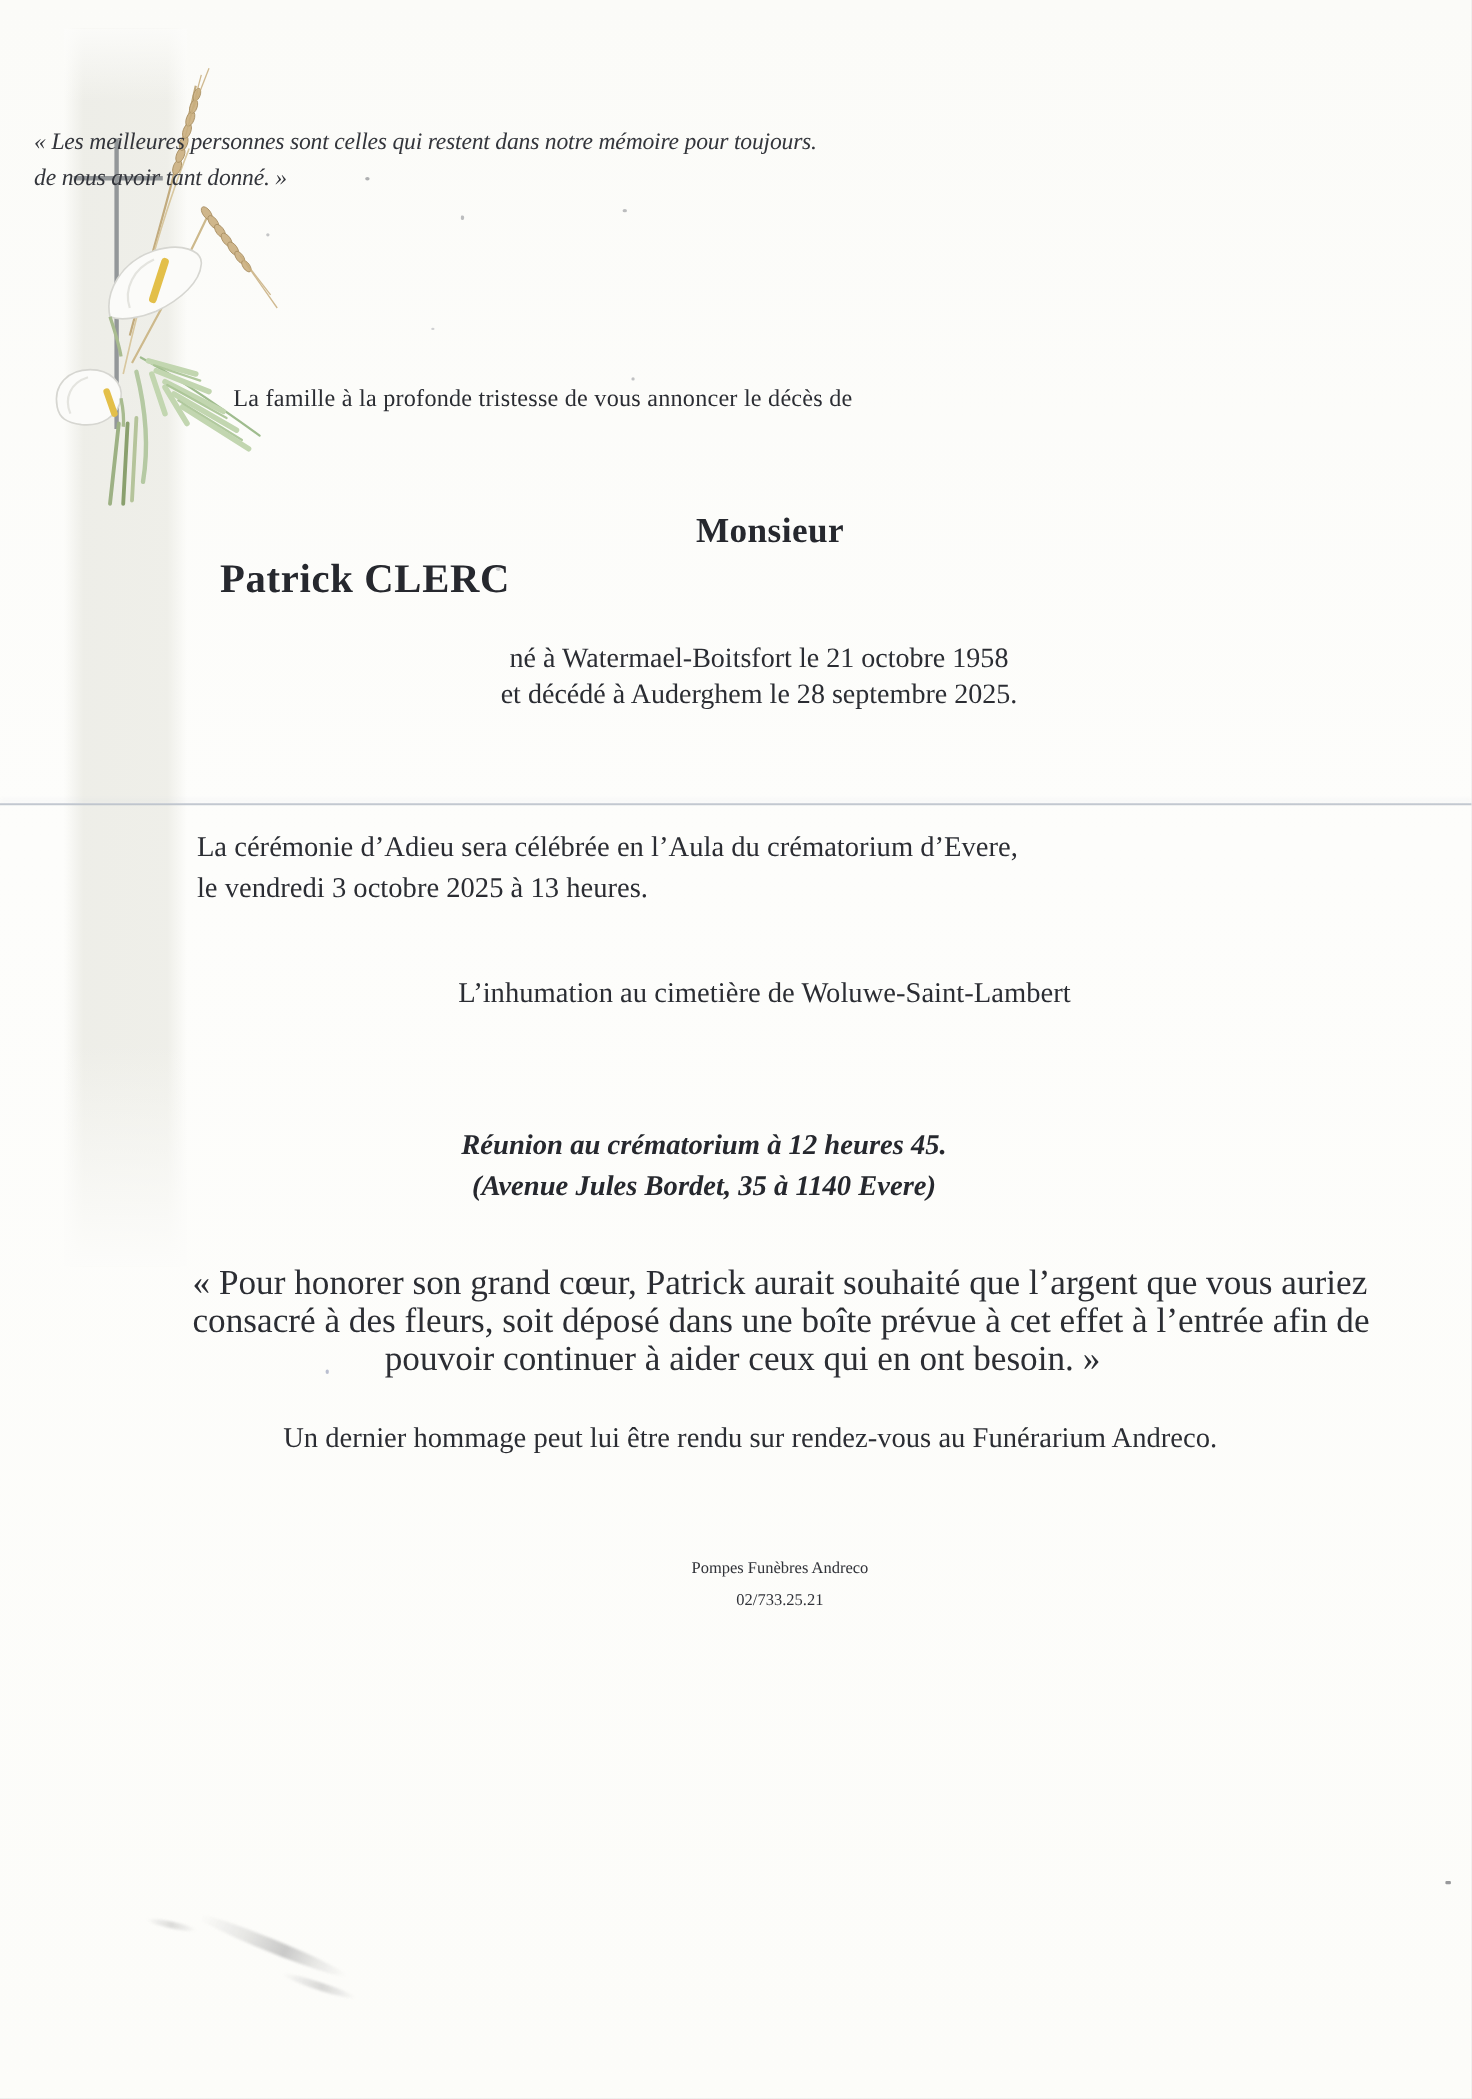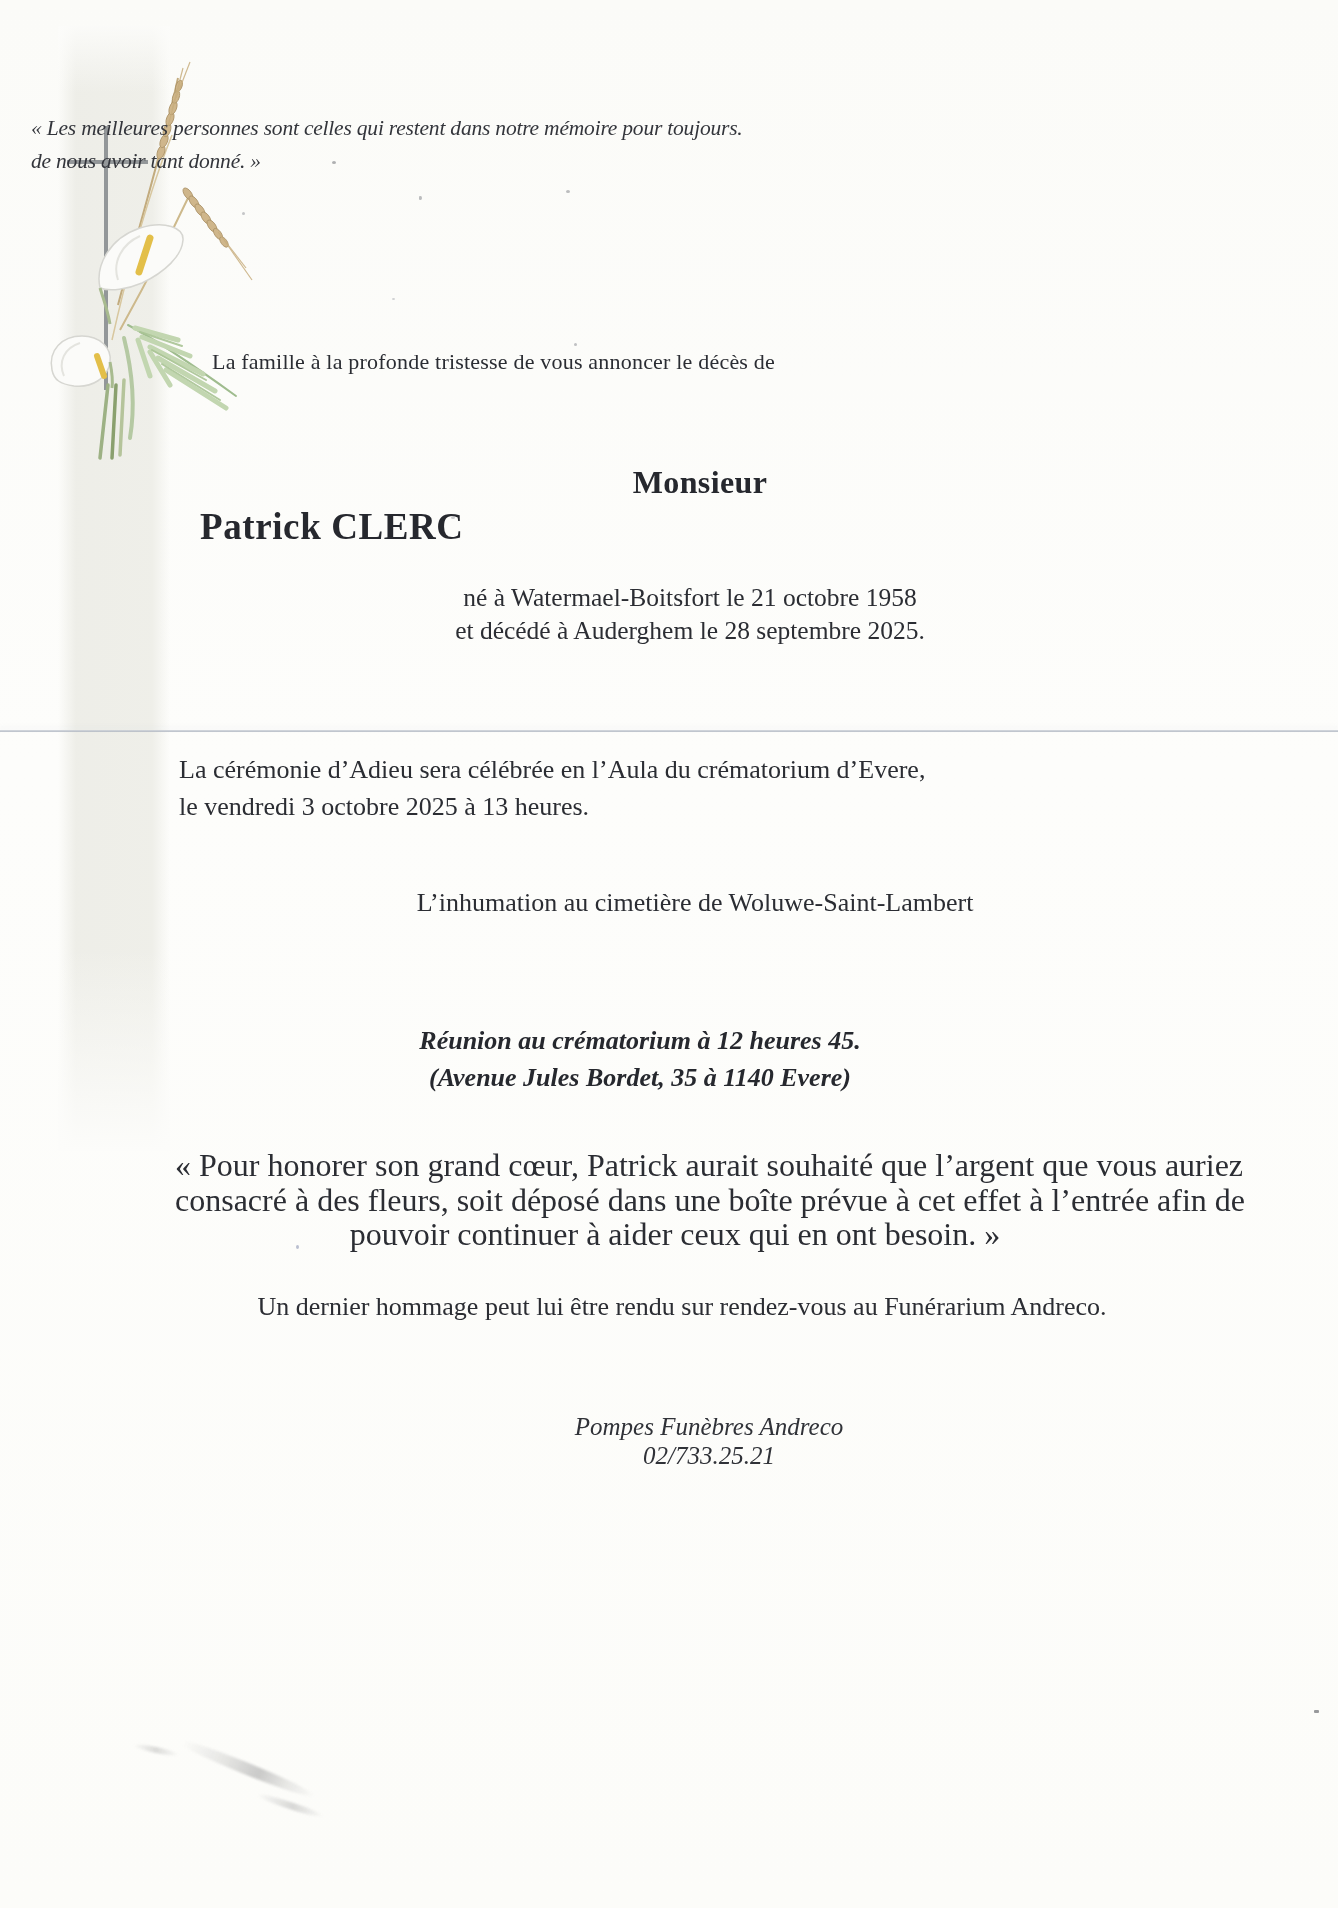--- a/index.html
+++ b/index.html
@@ -23,21 +23,21 @@
   }
   .announce{left:196px;top:349px;font-size:22px;letter-spacing:.2px;margin-left:16px;}
   .deceased-title{left:200px;top:464px;width:1000px;text-align:center;font-size:32px;font-weight:bold;letter-spacing:.4px;color:#26282e;}
   .deceased-name{left:200px;top:505px;width:1000px;text-align:left;font-size:37px;font-weight:bold;letter-spacing:.6px;color:#26282e;}
   .vital{left:190px;top:581px;width:1000px;text-align:center;font-size:25.5px;line-height:33px;}
   .ceremony{left:179px;top:751px;width:1000px;font-size:26px;line-height:37px;}
   .burial{left:195px;top:884px;width:1000px;text-align:center;font-size:26px;line-height:37px;}
   .meeting{left:140px;top:1022px;width:1000px;text-align:center;font-size:26px;line-height:37px;font-weight:bold;font-style:italic;color:#26282e;}
   .donation{left:175px;top:1148px;width:1000px;text-align:center;font-size:32px;line-height:34.5px;}
   .tribute{left:182px;top:1292px;width:1000px;text-align:center;font-size:26px;}
-  .footer{left:209px;top:1412px;width:1000px;text-align:center;font-size:25px;line-height:29px;color:#303238;font-style:italic;}
+  .footer{left:209px;top:1412px;width:1000px;text-align:center;font-size:15px;line-height:29px;color:#303238;}
   .line{display:block;}
   
   .fold{
     position:absolute;left:0;top:730px;width:1338px;height:2px;
     background:linear-gradient(to bottom,#cdd2da,#a9b0bc);opacity:.8;
     box-shadow:0 -3px 4px rgba(200,205,214,.25);
   }
   .illu{position:absolute;left:0;top:40px;width:260px;height:420px;}
   
   .speck{position:absolute;border-radius:50%;}

